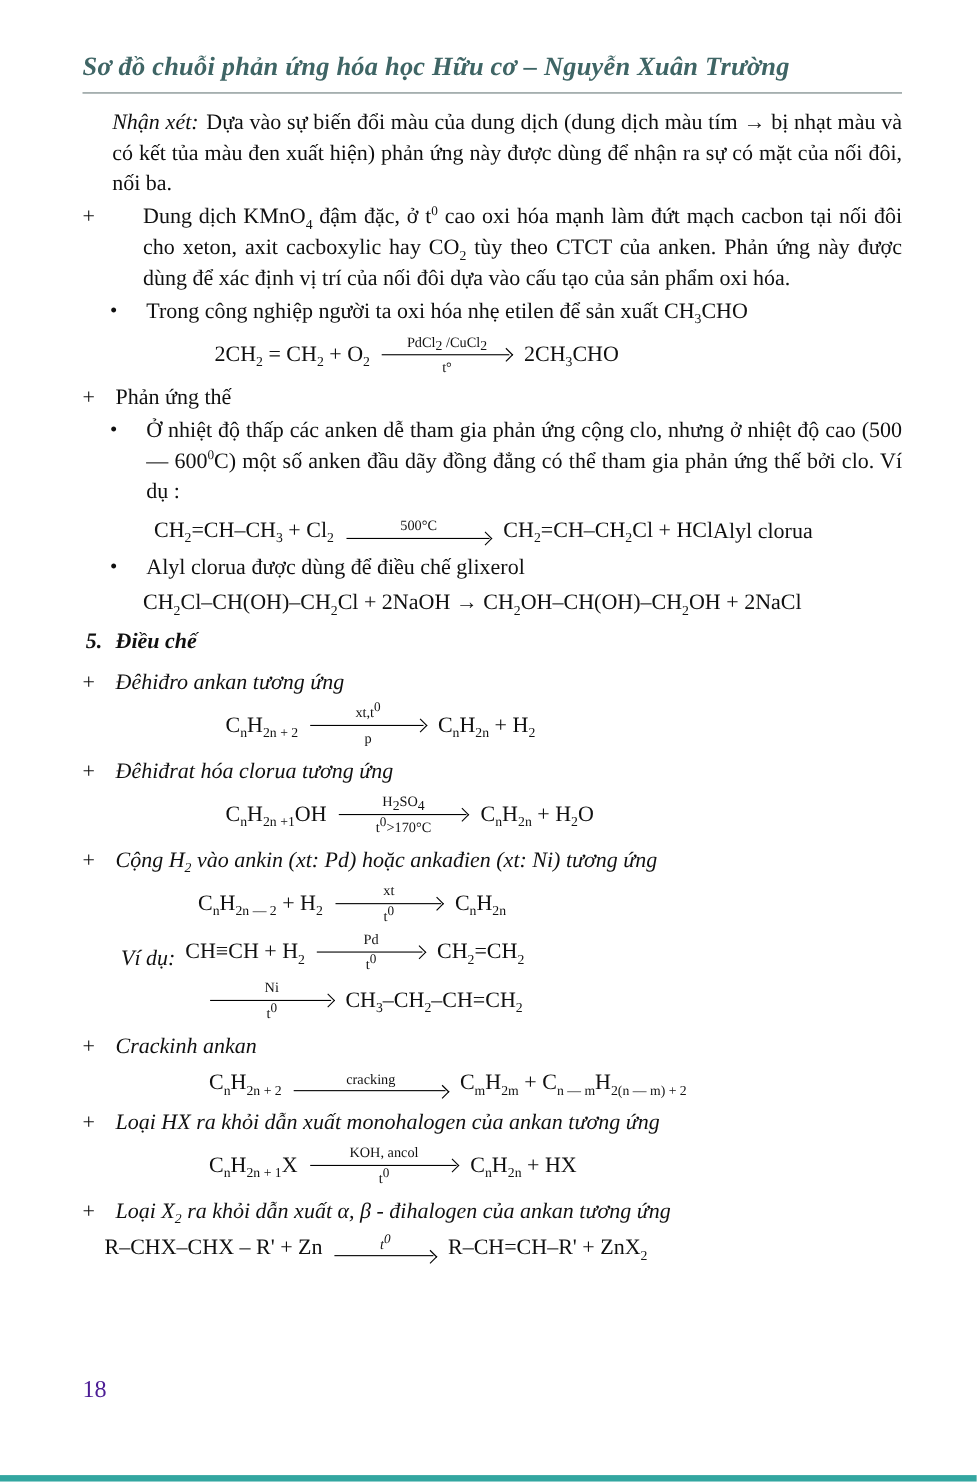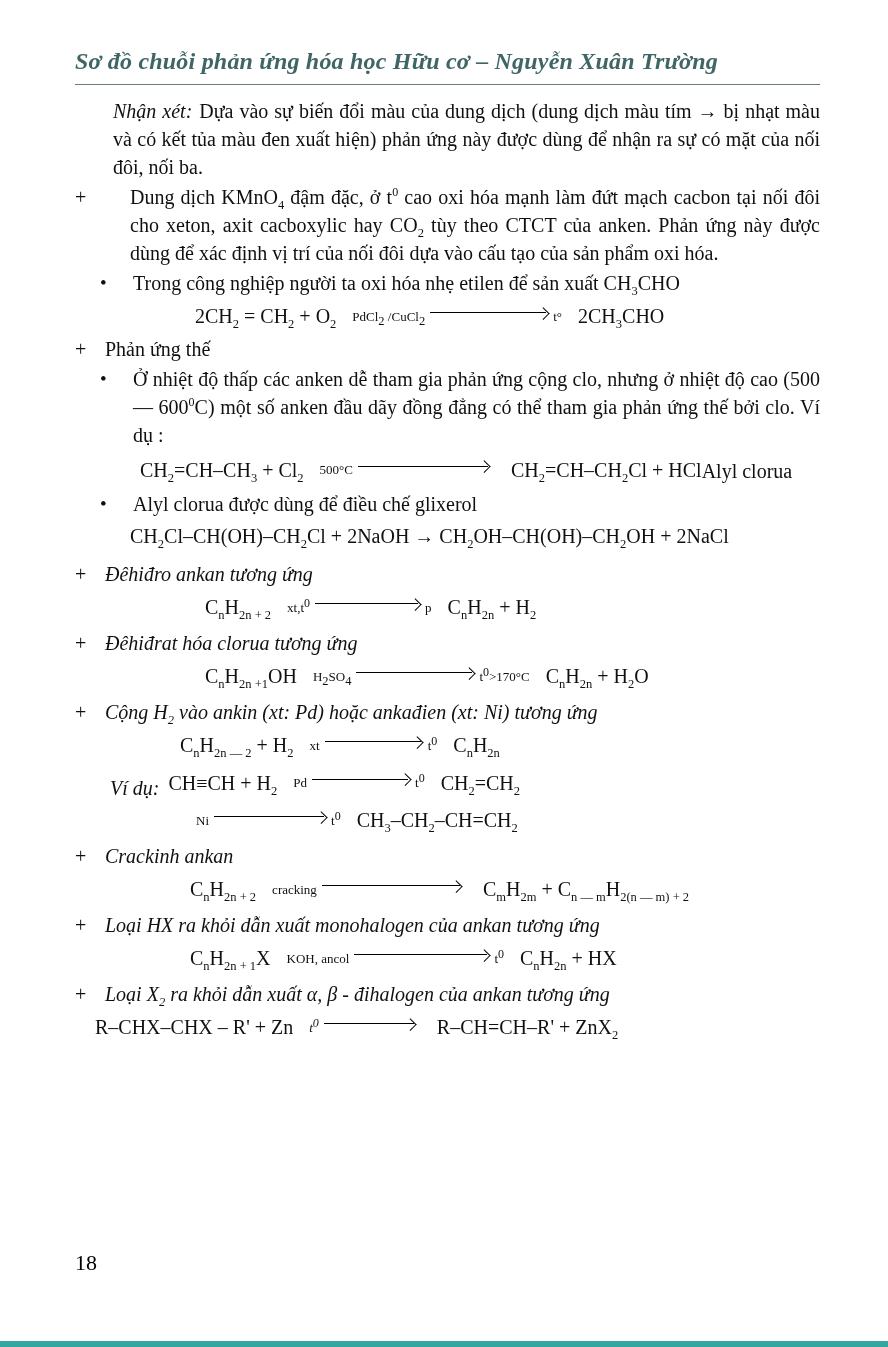--- a/index.html
+++ b/index.html
@@ -9,49 +9,49 @@
     font-family:"Liberation Serif","DejaVu Serif",serif;
     font-size:20px;
   }
   .page { padding:48px 68px 0 75px; }
   .hdr {
     color:#3f6565; font-style:italic; font-weight:bold; font-size:24px;
     padding-bottom:9px; border-bottom:1.6px solid #6b7b7b; margin-bottom:12px;
     letter-spacing:0.2px;
   }
   .para { text-align:justify; line-height:28px; }
-  .indent1 { margin-left:38px; margin-bottom:2px; }
+  .indent1 { margin-left:27px; margin-bottom:2px; }
   .it { font-style:italic; }
   .lblgap { margin-right:7px; }
   .bullet { display:flex; line-height:28px; margin:2px 0; }
   .bullet .mk { flex:0 0 55px; }
   .bullet .txt { flex:1; }
   .dotb { margin-left:25px; }
   .dotb .mk { flex:0 0 33px; font-size:19px; }
   .itline { font-style:italic; margin-top:9px; }
   .itline .mk { flex:0 0 30px; font-style:normal; }
   .heading5 { font-weight:bold; font-style:italic; line-height:28px; margin-top:6px; }
   .heading5 .hnum { display:inline-block; width:27px; margin-left:3px; }
   .eq { display:flex; align-items:center; margin:6px 0; line-height:26px; white-space:nowrap; }
   .fline { line-height:30px; margin:3px 0; white-space:nowrap; }
   .fml sub, .fline sub, sub { font-size:12.5px; line-height:0; }
   .fml sup, .lab sup, sup { font-size:12px; line-height:0; }
   .vd { margin-right:9px;margin-top:11px; }
-  .rxn { display:inline-flex; flex-direction:row; align-items:center; margin:0 11px; }
+  .rxn { display:inline-flex; flex-direction:column; align-items:center; margin:0 11px; }
   .rxn .lab { font-size:13px; line-height:15px; padding:0 5px; white-space:nowrap; }
   .rxn .lab.itl { font-style:italic; }
   .rxn .shaft { align-self:stretch; min-width:var(--aw,95px); height:8px; position:relative; }
   .rxn .shaft::before { content:""; position:absolute; left:0; right:2px; top:3.5px; border-top:1.5px solid #000; }
   .rxn .shaft::after {
     content:""; position:absolute; right:1px; top:0.4px; width:7.5px; height:7.5px;
     border-top:1.5px solid #000; border-right:1.5px solid #000; transform:rotate(45deg);
   }
   .rhscol { display:inline-flex; flex-direction:row; align-items:center; }
   .caption { margin-top:3px; }
-  .pagenum { position:absolute; left:75px; top:1250px; color:#000000; font-size:22px; }
+  .pagenum { position:absolute; left:75px; top:1250px; color:#4c1d95; font-size:22px; }
   .accentbar { position:absolute; left:0; right:0; bottom:0; height:6px; background:#33a6a0; }
 </style>
 </head>
 <body>
 
 <div class="page">
 
   <div class="hdr">
     <span>Sơ đồ chuỗi phản ứng hóa học Hữu cơ – Nguyễn Xuân Trường</span>
   </div>
@@ -103,20 +103,23 @@
     </span>
   </div>
 
   <div class="bullet dotb">
     <span class="mk">•</span>
     <div class="txt para">Alyl clorua được dùng để điều chế glixerol</div>
   </div>
 
   <div class="fline" style="padding-left:55px">CH<sub>2</sub>Cl–CH(OH)–CH<sub>2</sub>Cl + 2NaOH  → CH<sub>2</sub>OH–CH(OH)–CH<sub>2</sub>OH + 2NaCl</div>
 
+  <div class="heading5">
+    <span class="hnum">5.</span><span>Điều chế</span>
+  </div>
 
   <div class="bullet itline">
     <span class="mk">+</span>
     <div class="txt">Đêhiđro ankan tương ứng</div>
   </div>
 
   <div class="eq" style="padding-left:130px">
     <span class="fml">C<sub>n</sub>H<sub>2n + 2</sub></span>
     <span class="rxn" style="--aw:105px">
       <span class="lab">xt,t<sup>0</sup></span>

